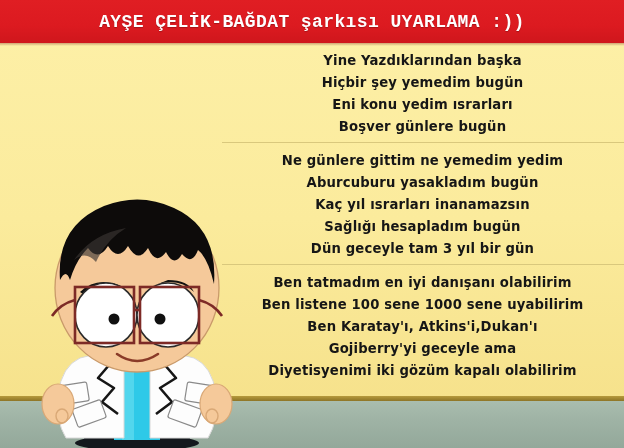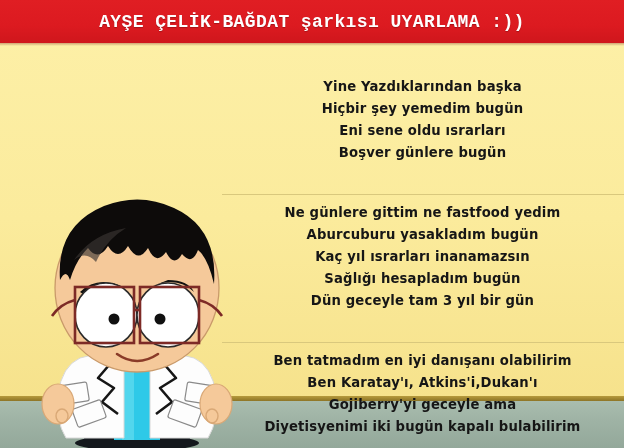--- a/index.html
+++ b/index.html
@@ -70,21 +70,20 @@
   
   .lyrics {
     position: absolute;
     left: 222px;
     top: 48px;
     width: 402px;
     z-index: 20;
   }
   .stanza {
     padding: 2px 1px 4px 0;
-    margin-top: 26px;
   }
   .stanza + .stanza {
     border-top: 1px solid #d9c87d;
     padding-top: 7px;
   }
   .line {
     text-align: center;
     font-family: "DejaVu Sans", sans-serif;
     font-size: 13.2px;
     font-weight: bold;
@@ -189,34 +188,35 @@
         <path d="M95 166 Q115 180 136 166" fill="none" stroke="#8a3b28" stroke-width="2.6" stroke-linecap="round"></path>
       </g>
     </svg>
   </div>
 
   <div class="lyrics">
 
     <div class="stanza">
       <div class="line">Yine Yazdıklarından başka</div>
       <div class="line">Hiçbir şey yemedim bugün</div>
-      <div class="line">Eni sene oldu ısrarları</div>
+      <div class="line">Eni konu yedim ısrarları</div>
       <div class="line">Boşver günlere bugün</div>
     </div>
 
     <div class="stanza">
-      <div class="line">Ne günlere gittim ne fastfood yedim</div>
+      <div class="line">Ne günlere gittim ne yemedim yedim</div>
       <div class="line">Aburcuburu yasakladım bugün</div>
       <div class="line">Kaç yıl ısrarları inanamazsın</div>
       <div class="line">Sağlığı hesapladım bugün</div>
       <div class="line">Dün geceyle tam 3 yıl bir gün</div>
     </div>
 
     <div class="stanza">
       <div class="line">Ben tatmadım en iyi danışanı olabilirim</div>
+      <div class="line">Ben listene 100 sene 1000 sene uyabilirim</div>
       <div class="line">Ben Karatay'ı,  Atkins'i,Dukan'ı</div>
       <div class="line">Gojiberry'yi geceyle ama</div>
-      <div class="line">Diyetisyenimi iki bugün kapalı bulabilirim</div>
+      <div class="line">Diyetisyenimi iki gözüm kapalı olabilirim</div>
     </div>
 
   </div>
 
 </div>
 
 </body></html>

